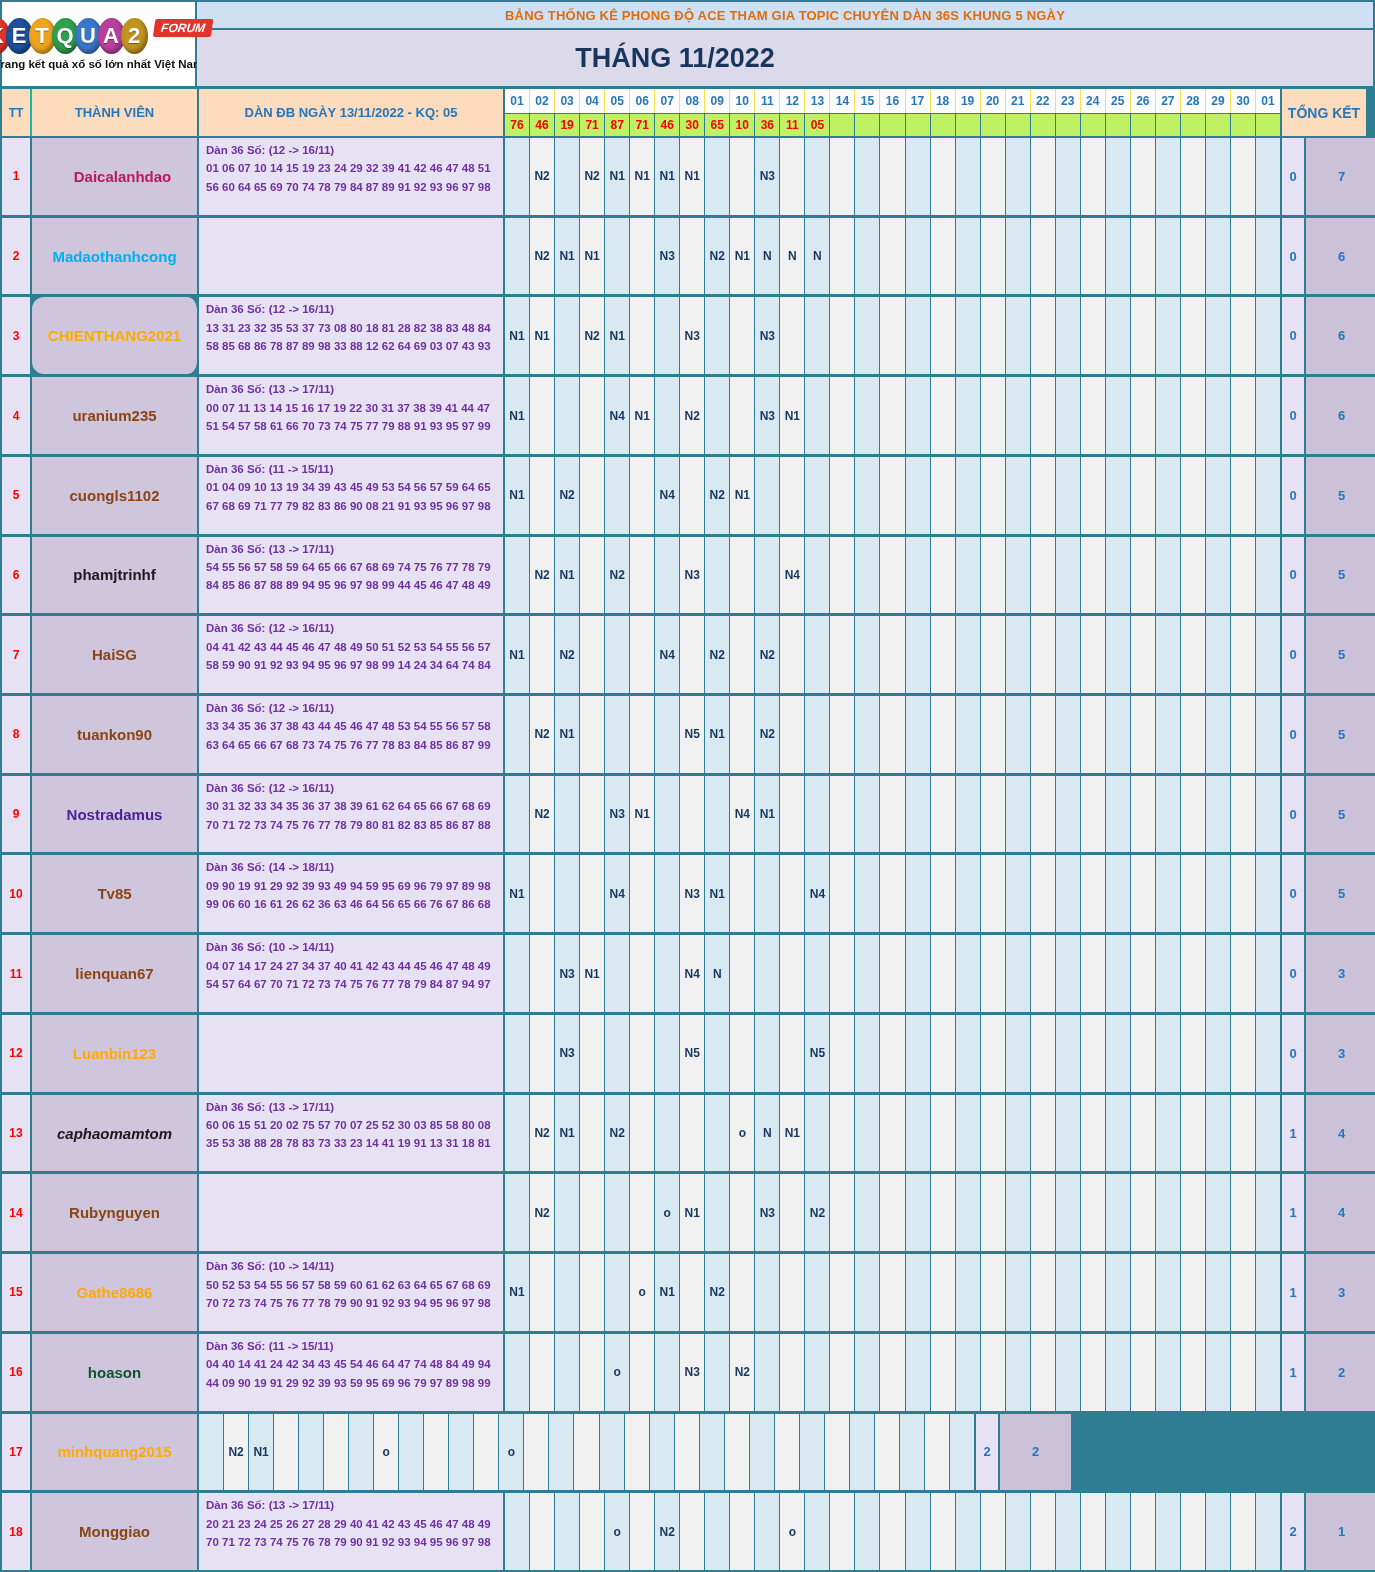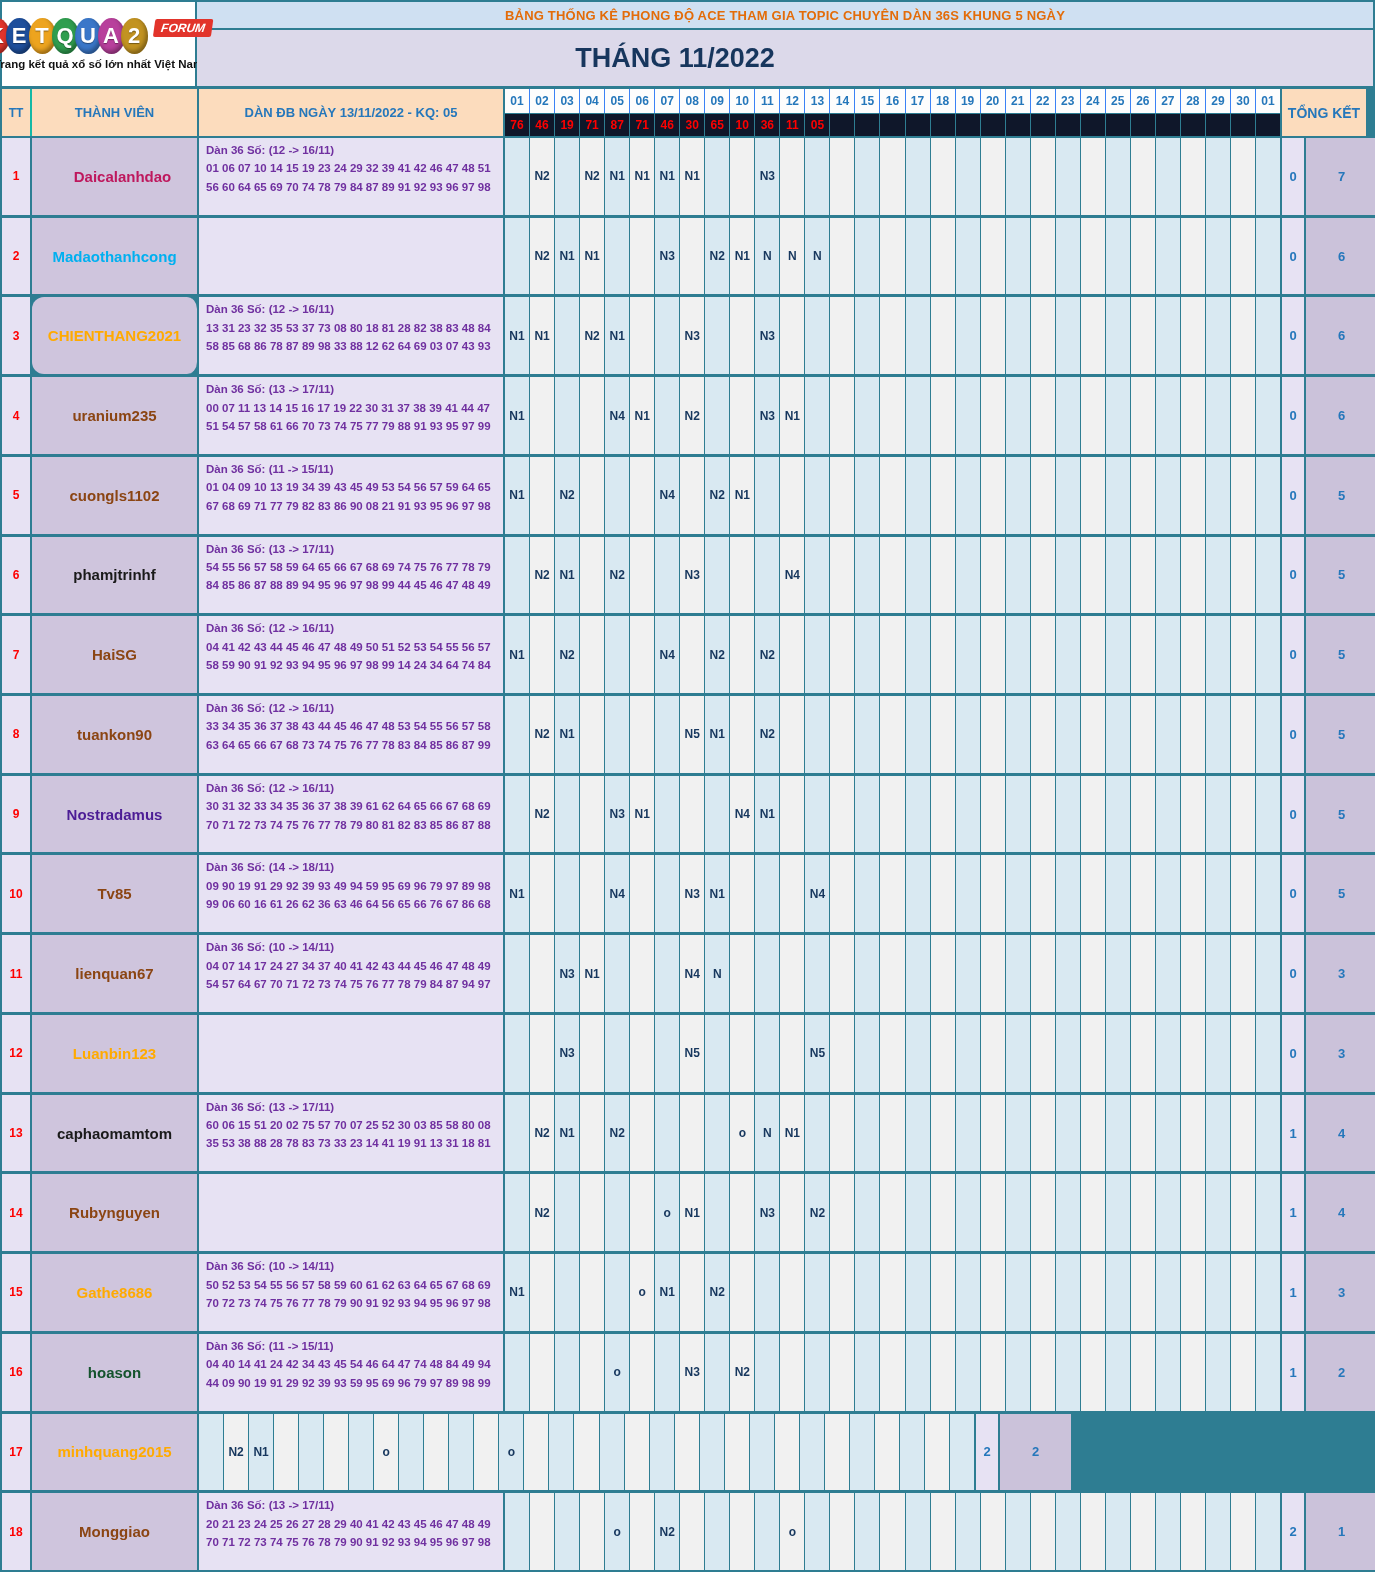--- a/index.html
+++ b/index.html
@@ -20,24 +20,24 @@
   #banner-title{color:#e36c09;font-weight:bold;font-size:13px;letter-spacing:.2px;}
   #month-band{flex:1;background:#dcd9ea;display:flex;align-items:center;justify-content:center;}
   #month-title{color:#17365d;font-weight:bold;font-size:27px;transform:translateX(-110px);}
   
   #header-row{height:47px;display:flex;border-bottom:2px solid #2e7d92;background:#2e7d92;}
   .hcell{background:#fcdcbd;color:#2577bb;font-weight:bold;font-size:13px;display:flex;align-items:center;justify-content:center;box-sizing:border-box;}
   #h-tt{width:30px;border-right:2px solid #14b8a6;font-size:12px;}
   #h-member{width:167px;border-right:2px solid #2e7d92;}
   #h-dan{width:306px;border-right:2px solid #2e7d92;}
   #h-days{width:777px;border-right:2px solid #2e7d92;box-sizing:border-box;display:flex;flex-direction:column;}
-  #day-header-row{height:24px;display:grid;grid-template-columns:repeat(31,1fr);gap:1px;background:#3b82f6;border-bottom:1px solid #2e7d92;}
+  #day-header-row{height:24px;display:grid;grid-template-columns:repeat(31,1fr);gap:1px;background:#fde047;border-bottom:1px solid #2e7d92;}
   #kq-row{flex:1;display:grid;grid-template-columns:repeat(31,1fr);gap:1px;background:#2e7d92;}
   .day-h{background:#fdfdfd;color:#2577bb;font-weight:bold;font-size:12px;display:flex;align-items:center;justify-content:center;}
-  .kq-c{background:#0f172a;color:#fe0000;font-weight:bold;font-size:12px;display:flex;align-items:center;justify-content:center;}
+  .kq-c{background:#bef264;color:#fe0000;font-weight:bold;font-size:12px;display:flex;align-items:center;justify-content:center;}
   #h-tongket{width:84px;font-size:14px;text-align:center;}
   
   #rows{height:1432px;display:grid;grid-template-rows:repeat(18,1fr);gap:3px;background:#2e7d92;}
   .row{display:flex;background:#2e7d92;}
   .c-tt{width:30px;background:#e7e2f3;border-right:2px solid #2e7d92;box-sizing:border-box;
         color:#fe0000;font-weight:bold;font-size:12px;display:flex;align-items:center;justify-content:center;}
   .c-member{width:167px;background:#cfc5dd;border-right:2px solid #2e7d92;box-sizing:border-box;
         font-weight:bold;font-size:15px;display:flex;align-items:center;justify-content:center;text-align:center;}
   .c-dan{width:306px;background:#e7e2f3;border-right:2px solid #2e7d92;box-sizing:border-box;
         color:#7030a0;font-weight:600;font-size:11.5px;line-height:1.6;padding:3px 6px 2px 7px;overflow:hidden;}
@@ -664,21 +664,21 @@
           <div class="day-cell even"></div>
           <div class="day-cell odd"></div>
           <div class="day-cell even"></div>
           <div class="day-cell odd"></div>
         </div>
         <div class="c-t1">0</div>
         <div class="c-t2">3</div>
       </div>
       <div class="row">
         <div class="c-tt">13</div>
-        <div class="c-member" style="color: rgb(26, 26, 26);">caphaomamtom</div>
+        <div class="c-member" style="color: rgb(26, 26, 26); font-style: italic;">caphaomamtom</div>
         <div class="c-dan">
           <div class="dan-title">Dàn 36 Số: (13 -&gt; 17/11)</div>
           <div>60 06 15 51 20 02 75 57 70 07 25 52 30 03 85 58 80 08 35 53 38 88 28 78 83 73 33 23 14 41 19 91 13 31 18 81</div>
         </div>
         <div class="c-days">
           <div class="day-cell odd"></div>
           <div class="day-cell even">N2</div>
           <div class="day-cell odd">N1</div>
           <div class="day-cell even"></div>
           <div class="day-cell odd">N2</div>

